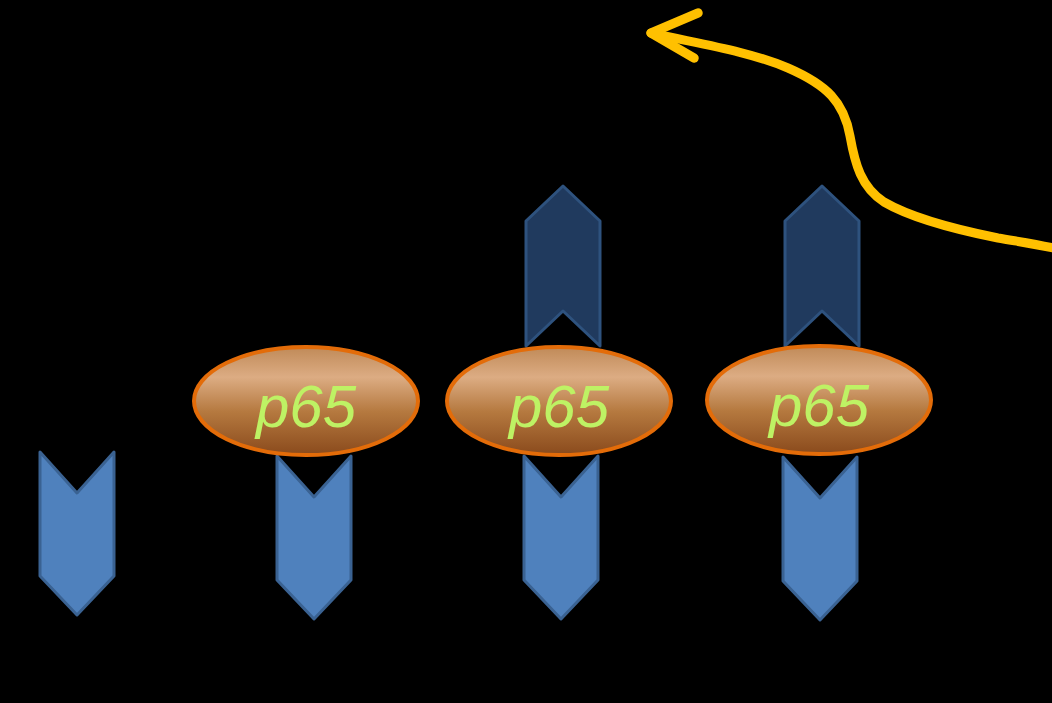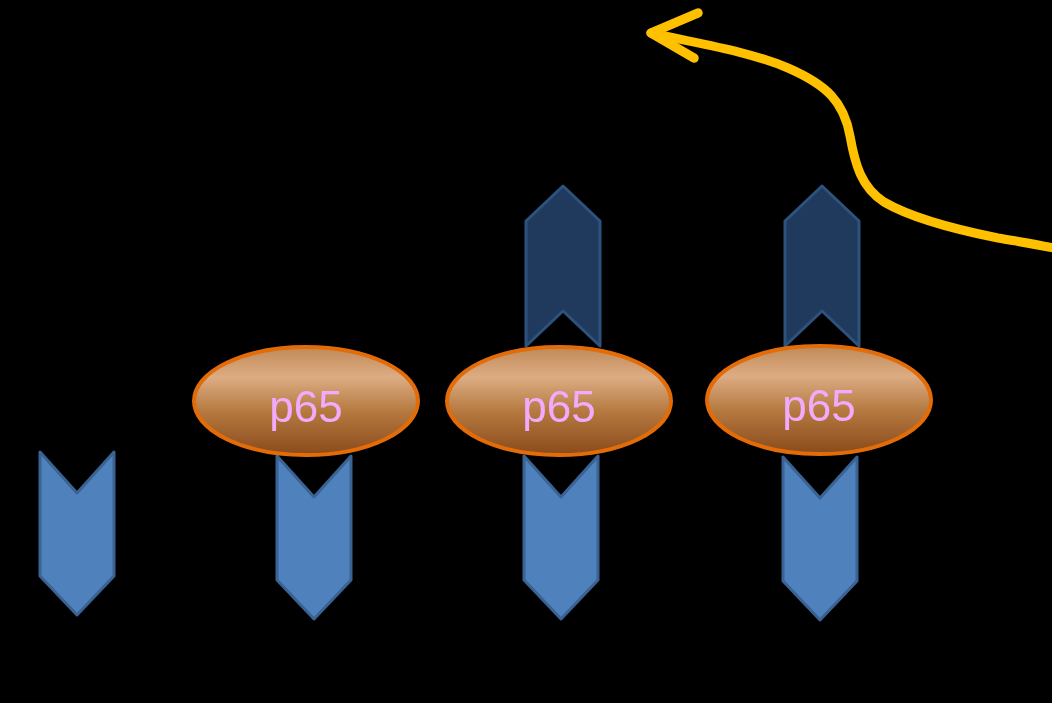--- a/index.html
+++ b/index.html
@@ -21,24 +21,25 @@
   .p65-label {
     position: absolute;
     width: 232px;
     height: 116px;
     display: flex;
     align-items: center;
     justify-content: center;
     padding-top: 12px;
     box-sizing: border-box;
     font-family: "Liberation Sans", sans-serif;
-    font-size: 44px;
+    font-size: 60px;
     line-height: 1;
-    color: #f0abfc;
+    color: #bef264;
     user-select: none;
+    font-style: italic;
   }
   .overlay {
     position: absolute;
     left: 0;
     top: 0;
     pointer-events: none;
   }
 </style>
 </head>
 <body>

